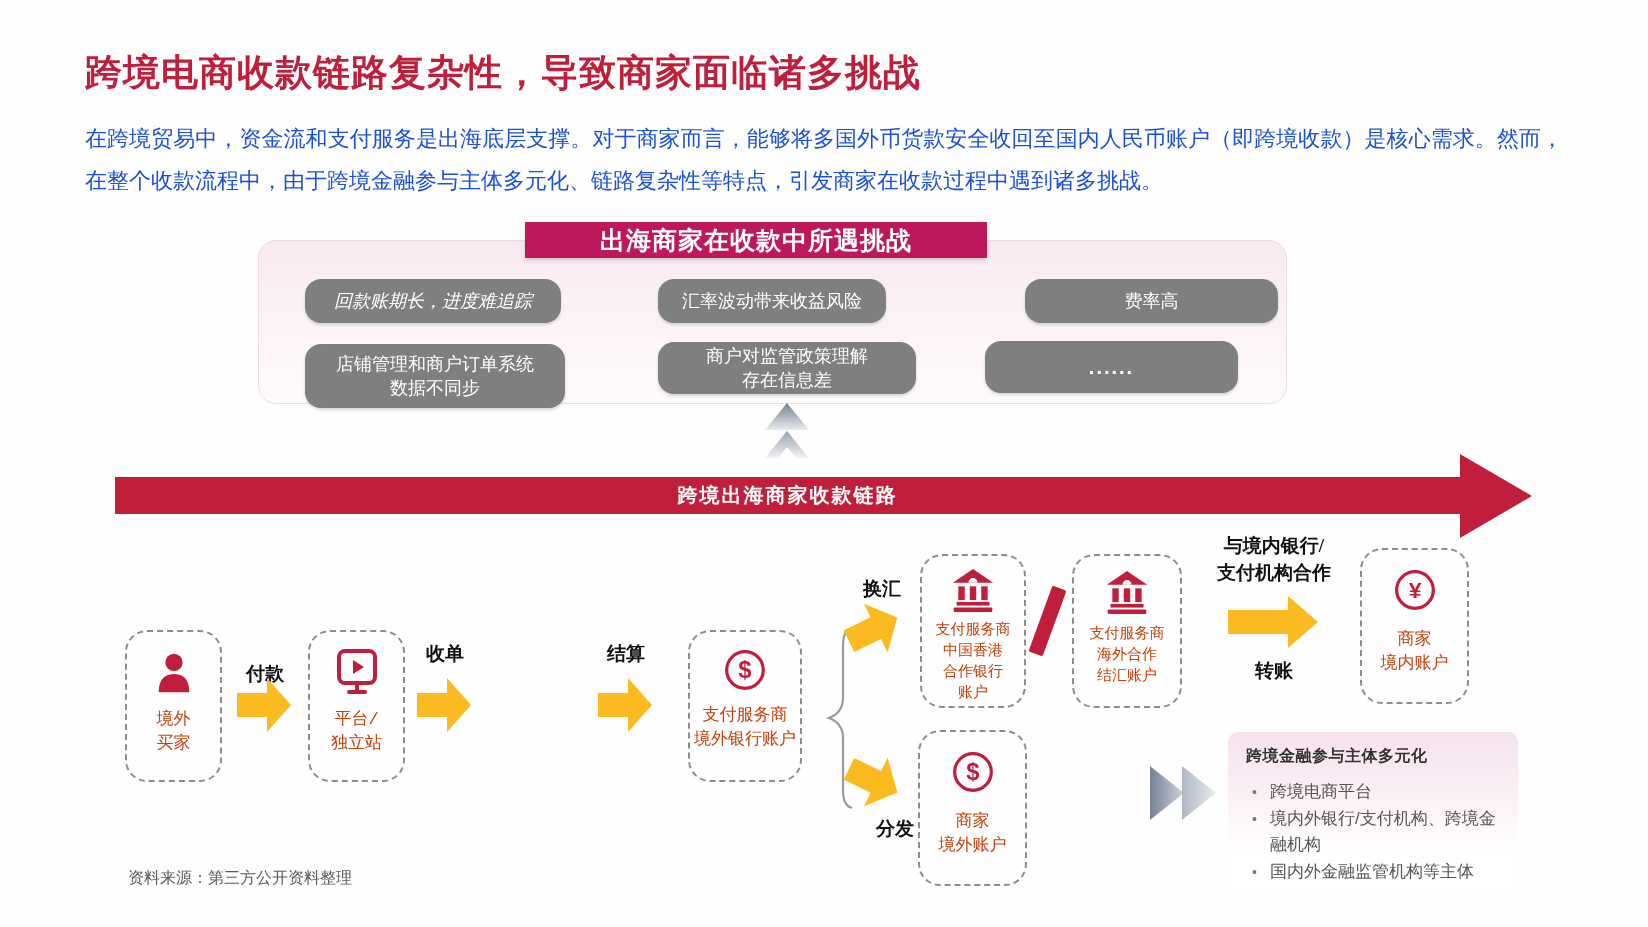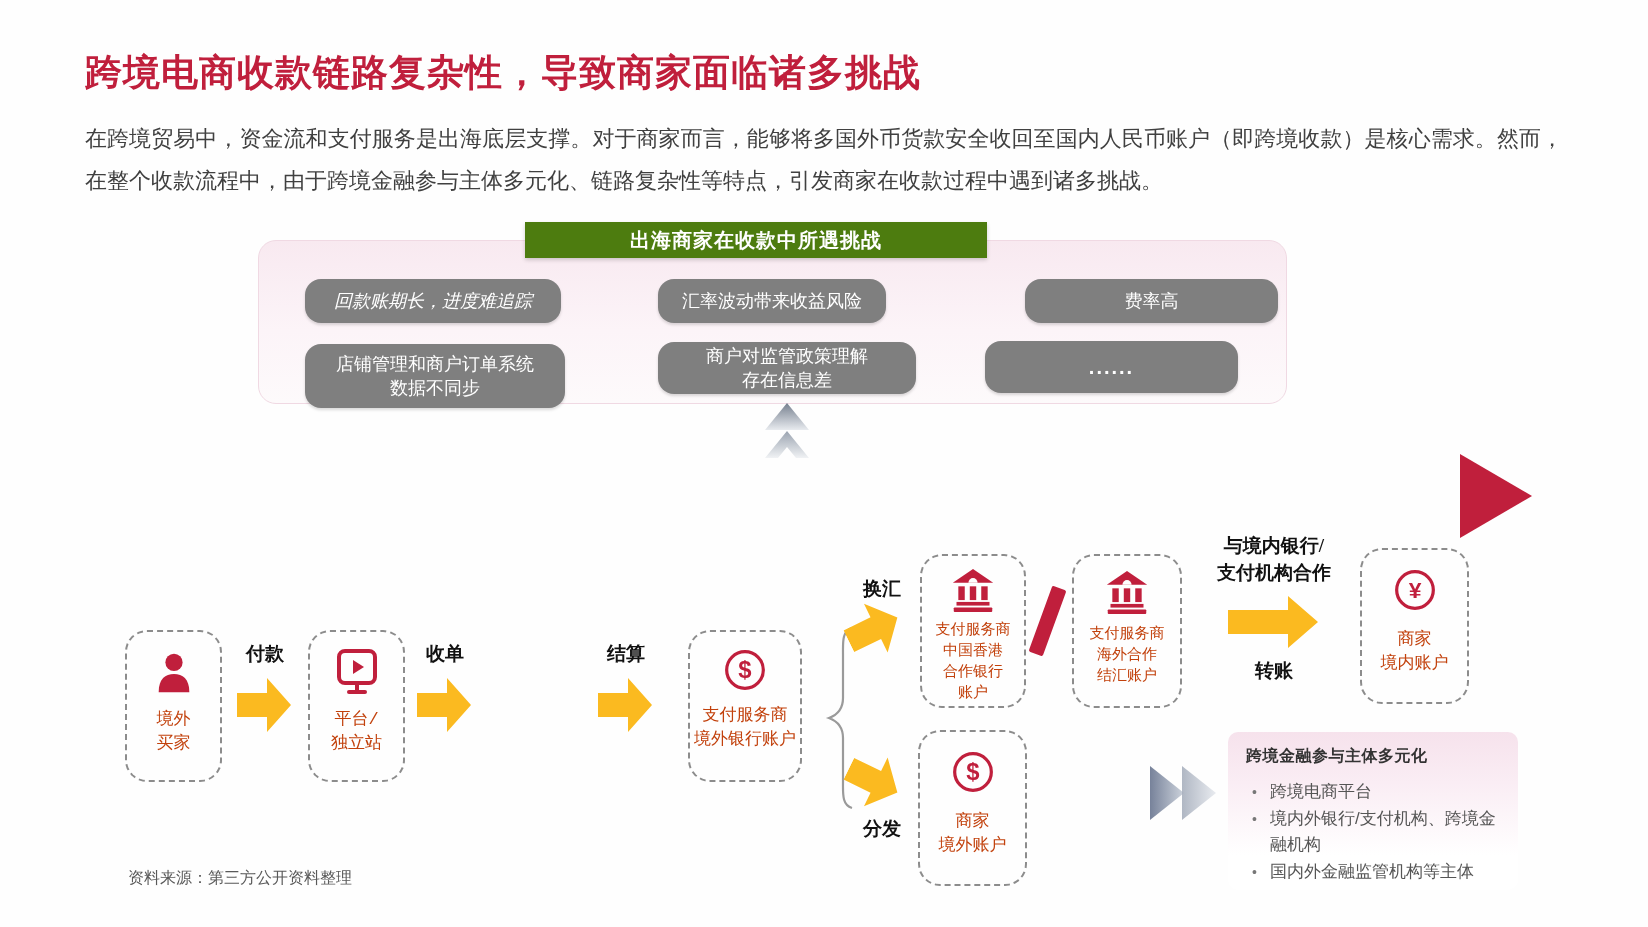--- a/index.html
+++ b/index.html
@@ -11,31 +11,31 @@
   }
   .abs{position:absolute;}
   .preline{white-space:pre-line;}
   
   .page-title{
     left:85px;top:48px;width:1400px;
     font-size:37px;font-weight:bold;color:#C01F3C;letter-spacing:1px;
   }
   .intro{
     left:85px;top:118px;width:1478px;
-    font-size:22px;line-height:42px;color:#404040;text-align:justify;
+    font-size:22px;line-height:42px;color:#1d4ed8;text-align:justify;
   }
   
   .panel{
     left:258px;top:240px;width:1027px;height:162px;
     border:1px solid #f0d9e3;border-radius:18px;
     background:linear-gradient(180deg,#f8e9f0 0%,#fcf4f8 55%,#fdfafb 100%);
   }
   .panel-header{
     left:525px;top:222px;width:462px;height:36px;line-height:36px;
-    background:#4d7c0f;color:#ffffff;font-size:20px;font-weight:bold;
+    background:#be185d;color:#ffffff;font-size:25px;font-weight:bold;
     text-align:center;letter-spacing:1px;box-shadow:0 2px 4px rgba(0,0,0,.18);
   }
   .gray-box{
     background:#7f7f7f;color:#ffffff;border-radius:16px;
     display:flex;align-items:center;justify-content:center;text-align:center;
     font-size:18px;line-height:24px;box-shadow:0 2px 3px rgba(0,0,0,.15);
   }
   .dots{font-weight:bold;letter-spacing:2px;font-size:20px;}
   
   .banner-body{
@@ -116,34 +116,37 @@
         <linearGradient id="gR2" x1="0" y1="0" x2="1" y2="0">
           <stop offset="0" stop-color="#a7afbd"></stop>
             <stop offset="1" stop-color="#e6e9ee"></stop>
         </linearGradient>
       </defs>
       <path d="M23,0 L45,27 L1,27 Z" fill="url(#gUp)"></path>
       <path d="M1,55 L23,28 L45,55 L32,55 L23,44 L14,55 Z" fill="url(#gUp2)"></path>
     </svg>
   </div>
 
+  <div class="abs banner-body">
+    <span>跨境出海商家收款链路</span>
+  </div>
   <div class="abs banner-head"></div>
 
   <div class="abs node" style="left:125px;top:630px;width:93px;height:148px;">
     <span class="icon-wrap" style="margin-top:18px;">
       <svg width="46" height="46" viewBox="0 0 48 48">
         <circle cx="24" cy="13" r="9" fill="#C01F3C"></circle>
         <path d="M8,44 C8,30 15,25 24,25 C33,25 40,30 40,44 Z" fill="#C01F3C"></path>
       </svg>
     </span>
     <div class="nlabel preline" style="margin-top:12px;">境外
 买家</div>
   </div>
 
-  <div class="abs edge-label" style="left:237px;top:641px;width:56px;">付款</div>
+  <div class="abs edge-label" style="left:237px;top:661px;width:56px;">付款</div>
   <div class="abs" style="left:237px;top:676px;">
     <svg class="arrow" width="56" height="58" viewBox="0 0 56 58">
         <polygon points="0,17 30,17 30,2 54,29 30,56 30,41 0,41" fill="#FBBA20"></polygon>
       </svg>
   </div>
 
   <div class="abs node" style="left:308px;top:630px;width:93px;height:148px;">
     <span class="icon-wrap" style="margin-top:16px;">
       <svg width="48" height="50" viewBox="0 0 48 50">
         <rect x="6" y="3" width="36" height="32" rx="6" fill="none" stroke="#C01F3C" stroke-width="4"></rect>
@@ -250,21 +253,21 @@
     </span>
     <div class="nlabel preline" style="margin-top:16px;">商家
 境内账户</div>
   </div>
 
   <div class="abs" style="left:846px;top:752px;transform:rotate(26deg);">
     <svg class="arrow" width="56" height="58" viewBox="0 0 56 58">
         <polygon points="0,17 30,17 30,2 54,29 30,56 30,41 0,41" fill="#FBBA20"></polygon>
       </svg>
   </div>
-  <div class="abs edge-label" style="left:850px;top:816px;width:64px;">分发</div>
+  <div class="abs edge-label" style="left:850px;top:816px;width:64px;text-align:right;">分发</div>
 
   <div class="abs node" style="left:918px;top:730px;width:105px;height:152px;">
     <span class="icon-wrap" style="margin-top:18px;">
       <svg width="44" height="44" viewBox="0 0 48 48">
         <circle cx="24" cy="24" r="20" fill="none" stroke="#C01F3C" stroke-width="3.5"></circle>
         <text x="24" y="33" font-size="26" font-weight="bold" text-anchor="middle" fill="#C01F3C" font-family="Liberation Sans, DejaVu Sans, sans-serif">$</text>
       </svg>
     </span>
     <div class="nlabel preline" style="margin-top:16px;">商家
 境外账户</div>

